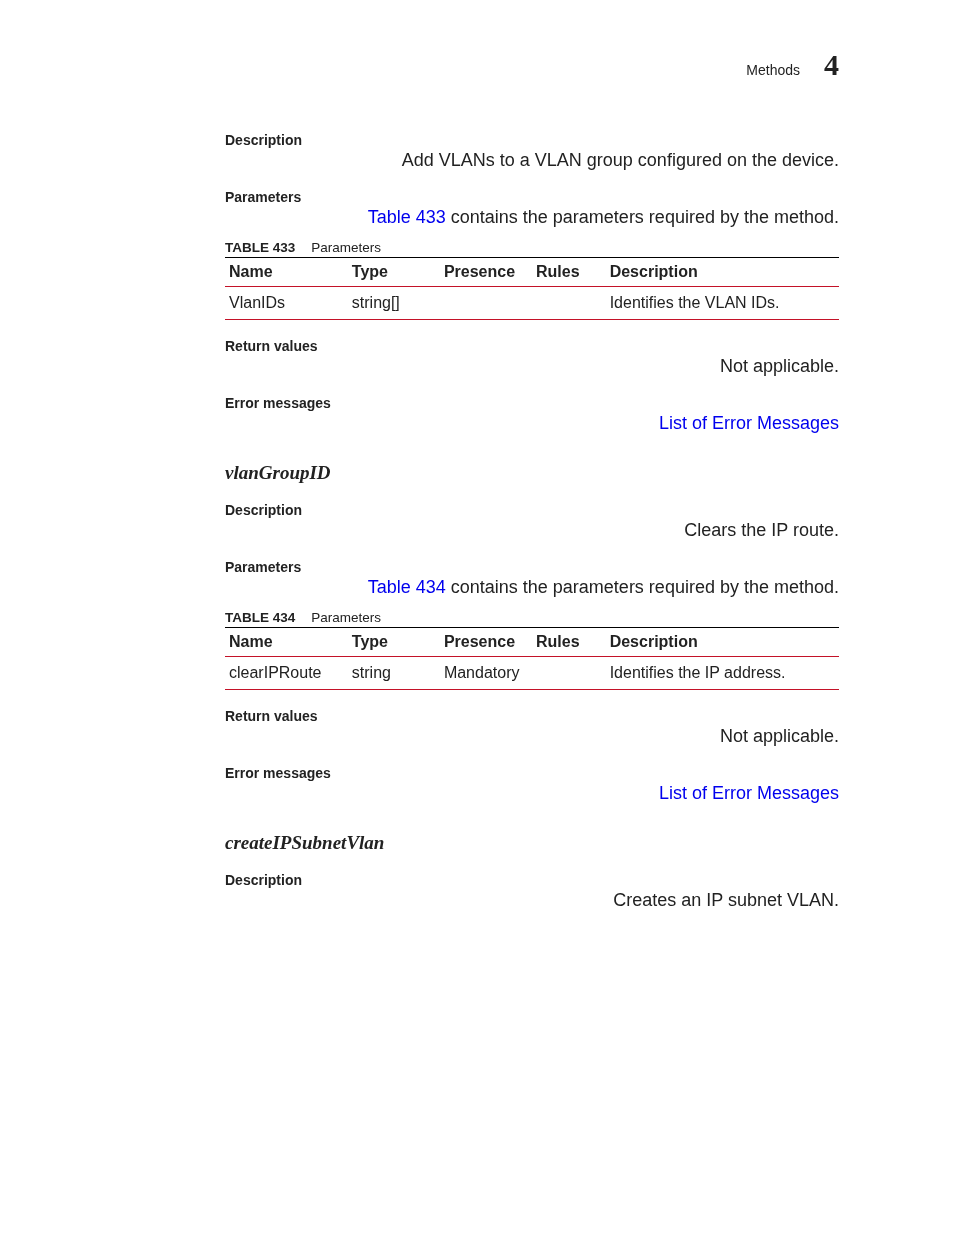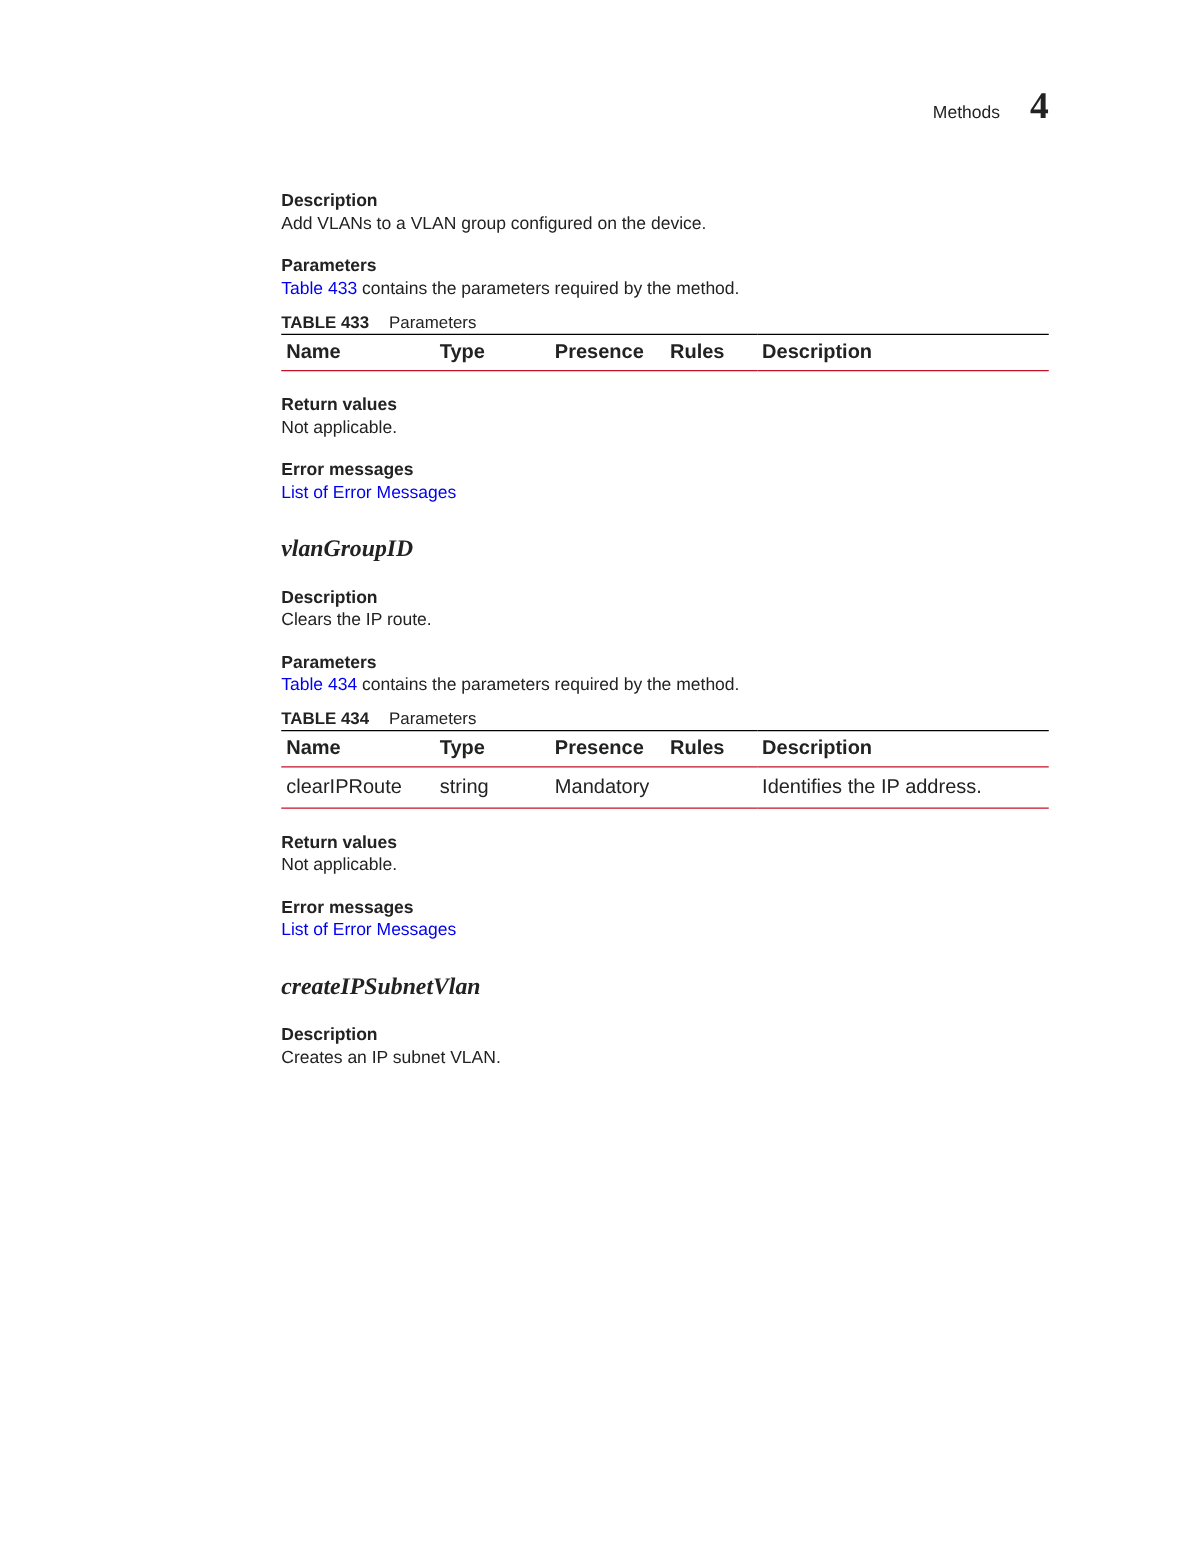--- a/index.html
+++ b/index.html
@@ -4,21 +4,21 @@
 <style>
   body {
     margin: 0;
     padding: 0;
     font-family: Arial, Helvetica, sans-serif;
     background: #fff;
     color: #222;
     width: 954px;
   }
   .page {
-    padding: 68px 115px 60px 225px;
+    padding: 48px 115px 60px 225px;
     box-sizing: border-box;
   }
   .header {
     display: flex;
     justify-content: flex-end;
     align-items: baseline;
     gap: 24px;
     margin-bottom: 50px;
   }
   .header-text {
@@ -35,22 +35,23 @@
     font-weight: bold;
     font-size: 19px;
     margin: 28px 0 14px 0;
   }
   .sub-label {
     font-weight: bold;
     font-size: 14px;
     margin: 18px 0 2px 0;
   }
   .body-text {
-    font-size: 14px;
-    margin: 0 0 6px 0;
+    font-size: 18px;
+    margin: 0 0 6px 16px;
+    text-align: right;
   }
   .ref-link {
     color: #0000ee;
     text-decoration: none;
   }
   .table-caption {
     font-size: 13.5px;
     margin: 12px 0 2px 0;
   }
   .table-caption .tnum {
@@ -108,20 +109,27 @@
     <thead>
       <tr>
         <th class="col-name">Name</th>
         <th class="col-type">Type</th>
         <th class="col-pres">Presence</th>
         <th class="col-rules">Rules</th>
         <th class="col-desc">Description</th>
       </tr>
     </thead>
     <tbody>
+      <tr>
+        <td>VlanIDs</td>
+        <td>string[]</td>
+        <td></td>
+        <td></td>
+        <td>Identifies the VLAN IDs.</td>
+      </tr>
     </tbody>
   </table>
 
   <div class="sub-label">Return values</div>
   <p class="body-text">Not applicable.</p>
 
   <div class="sub-label">Error messages</div>
   <p class="body-text"><a class="ref-link">List of Error Messages</a></p>
 
   <h2 class="method">vlanGroupID</h2>

